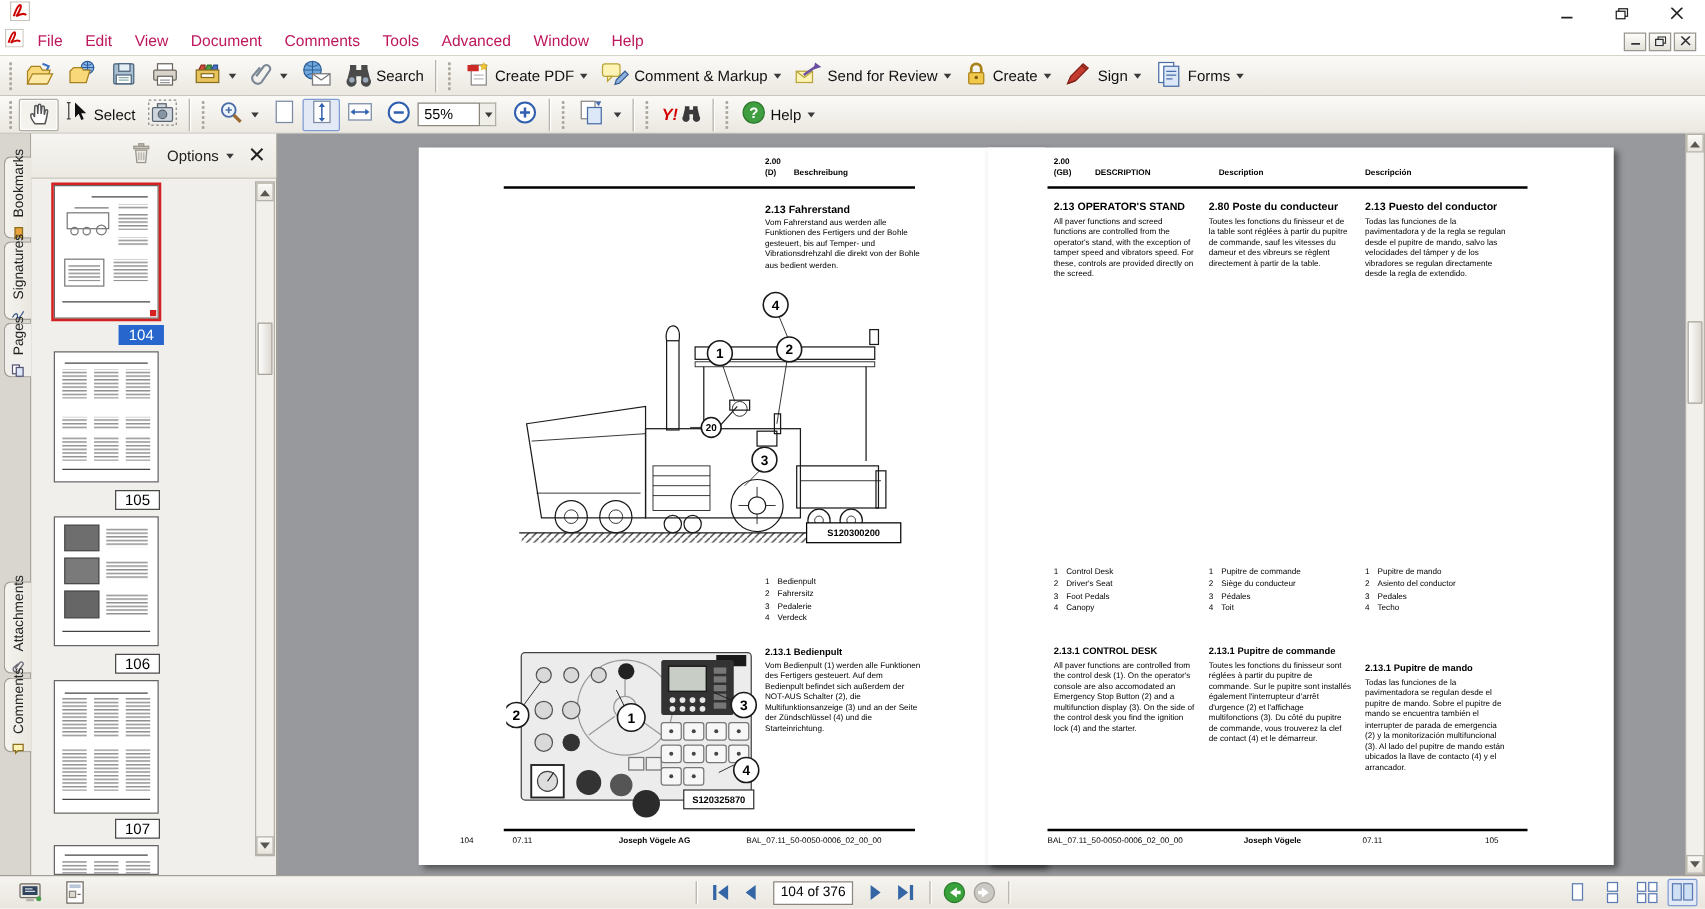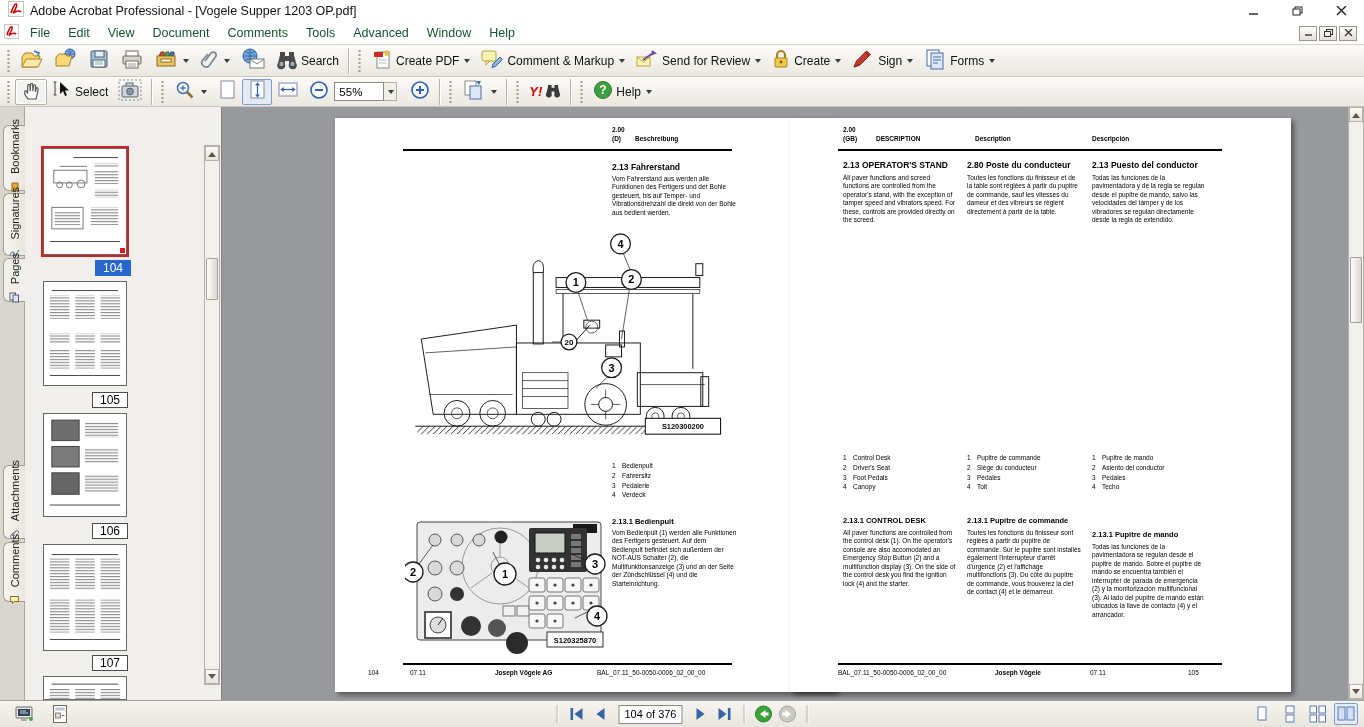--- a/index.html
+++ b/index.html
@@ -6,21 +6,21 @@
 html,body{width:1364px;height:727px;overflow:hidden;background:#fff}
 .app{position:relative;width:1364px;height:727px;background:#fff;user-select:none}
 .abs{position:absolute}
 
 .titlebar{position:absolute;top:0;left:0;width:100%;height:22px;display:flex;align-items:center;padding:0 8px;background:#fff}
 .titlebar .title{font-size:12.5px;color:#111;margin-left:6px}
 .win-controls{margin-left:auto;display:flex;align-items:center;gap:30px;padding-right:8px}
 .win-controls .wbtn{width:14px;height:12px;display:flex;align-items:center;justify-content:center;cursor:pointer}
 
 .menubar{position:absolute;top:22px;left:0;width:100%;height:23px;display:flex;align-items:center;background:#fff;border-bottom:1px solid #d7d3cb;padding:0 4px}
-.menu-item{font-size:12.5px;color:#14532d;padding:3px 9px;cursor:pointer}
+.menu-item{font-size:12.5px;color:#be185d;padding:3px 9px;cursor:pointer}
 .mdi{margin-left:auto;display:flex;gap:2px;padding-right:3px}
 .mbtn{width:18px;height:15px;border:1px solid #9b978e;background:linear-gradient(#fdfdfb,#e4e1da);display:flex;align-items:center;justify-content:center;cursor:pointer}
 
 .tb{position:absolute;left:0;width:100%;background:linear-gradient(#fbfaf7,#ebe8e1);border-bottom:1px solid #c9c5bc;display:flex;align-items:center;padding:0 2px}
 .tb1{top:45px;height:32px}
 .tb2{top:77px;height:30px}
 .tbtn{display:flex;align-items:center;gap:3px;height:26px;padding:1px 4px;border:1px solid transparent;border-radius:2px;font-size:12px;color:#111;cursor:pointer;white-space:nowrap}
 .tbtn.active{border:1px solid #7e9bd2;background:#e3eaf6}
 .tbtn.raised{border:1px solid #b3afa6;background:#f4f2ed;box-shadow:inset 0 0 0 1px #fff}
 .caret{width:0;height:0;border-left:3.5px solid transparent;border-right:3.5px solid transparent;border-top:4px solid #3a3a3a;margin-left:2px}
@@ -99,21 +99,20 @@
 
 <div class="app">
 
   <div class="titlebar">
     <span>
       <svg width="16" height="16" viewBox="0 0 16 16">
           <rect x=".5" y=".5" width="15" height="15" fill="#fff" stroke="#c9c5bc"></rect>
           <path d="M3 12 C5 6 7 3 8 3 c1.6 0 .4 4.2-3 9 4-2.4 7-2.2 8-1" fill="none" stroke="#c00" stroke-width="1.6"></path>
         </svg>
     </span>
-    <span class="title">Adobe Acrobat Professional - [Vogele Supper 1203 OP.pdf]</span>
     <div class="win-controls">
       <span class="wbtn">
           <svg width="11" height="10">
             <line x1="1" y1="8" x2="10" y2="8" stroke="#222" stroke-width="1.4"></line>
           </svg>
         </span>
       <span class="wbtn">
           <svg width="11" height="10">
             <rect x="3" y="1" width="7" height="6" fill="none" stroke="#222"></rect>
             <rect x="1" y="3" width="7" height="6" fill="#fff" stroke="#222"></rect>
@@ -422,20 +421,35 @@
       </div>
       <div class="vtab" style="top:435px;height:60px">
         <span class="lbl">Comments</span>
         <span><svg width="11" height="11" viewBox="0 0 11 11">
               <path d="M1.5 1.5h8v5h-4l-2 2v-2h-2z" fill="#fdf3b4" stroke="#8a6d1d"></path>
             </svg></span>
       </div>
     </div>
 
     <div class="panel">
+      <div class="panel-header">
+        <span><svg width="16" height="17" viewBox="0 0 16 17">
+              <rect x="6" y="1" width="4" height="2" fill="#c9c5bc" stroke="#9a968c"></rect>
+              <rect x="2" y="3" width="12" height="2" fill="#c9c5bc" stroke="#9a968c"></rect>
+              <path d="M3.5 6h9l-1 10h-7z" fill="#e9e7e2" stroke="#9a968c"></path>
+              <path d="M6 8v6M8 8v6M10 8v6" stroke="#b5b1a8"></path>
+            </svg></span>
+        <span class="opt">
+            <span>Options</span>
+            <span class="caret"></span>
+          </span>
+        <span><svg width="11" height="11">
+              <path d="M1 1 L10 10 M10 1 L1 10" stroke="#222" stroke-width="1.6"></path>
+            </svg></span>
+      </div>
 
       <div class="thumb sel" style="left:18px;top:41px;height:107px">
         <svg width="82" height="105" viewBox="0 0 84 104">
           <line x1="30" y1="7" x2="76" y2="7" stroke="#444"></line>
           <rect x="52" y="13" width="24" height="4" fill="url(#tl)"></rect>
           <rect x="52" y="20" width="24" height="14" fill="url(#tl)"></rect>
           <line x1="16" y1="16" x2="44" y2="16" stroke="#777"></line>
           <rect x="10" y="20" width="34" height="13" fill="none" stroke="#777"></rect>
           <circle cx="16" cy="35" r="3" fill="none" stroke="#777"></circle>
           <circle cx="26" cy="35" r="3" fill="none" stroke="#777"></circle>

